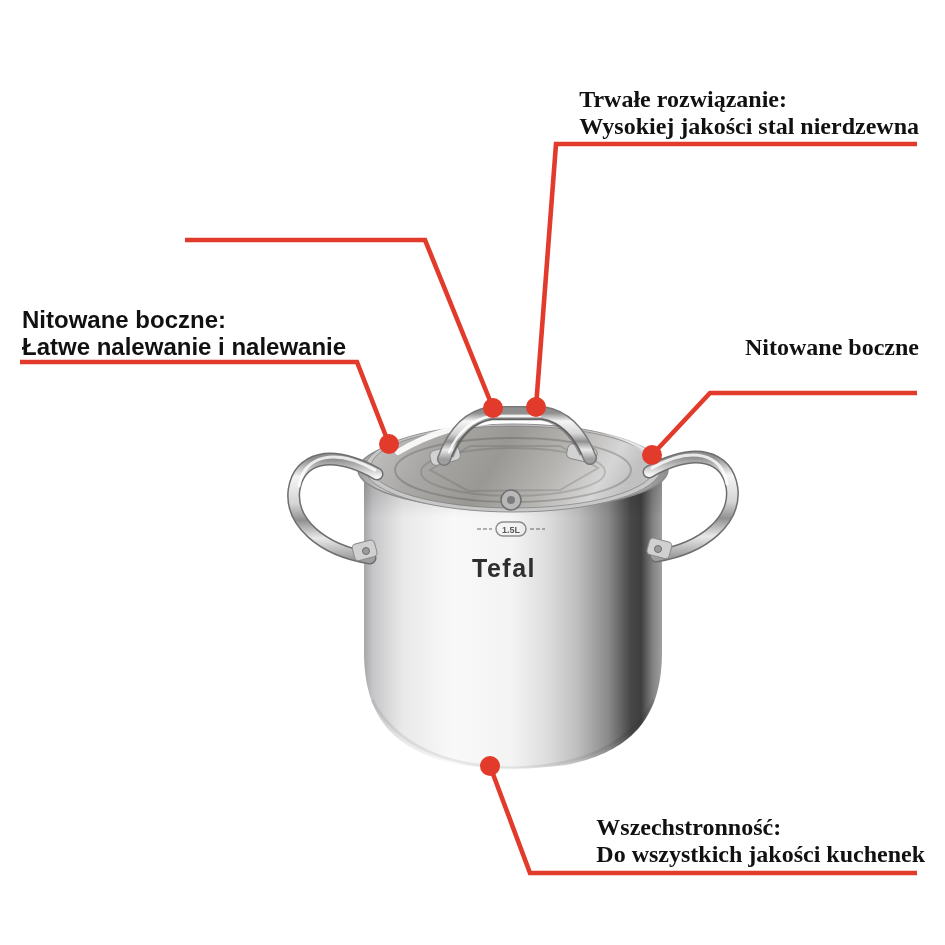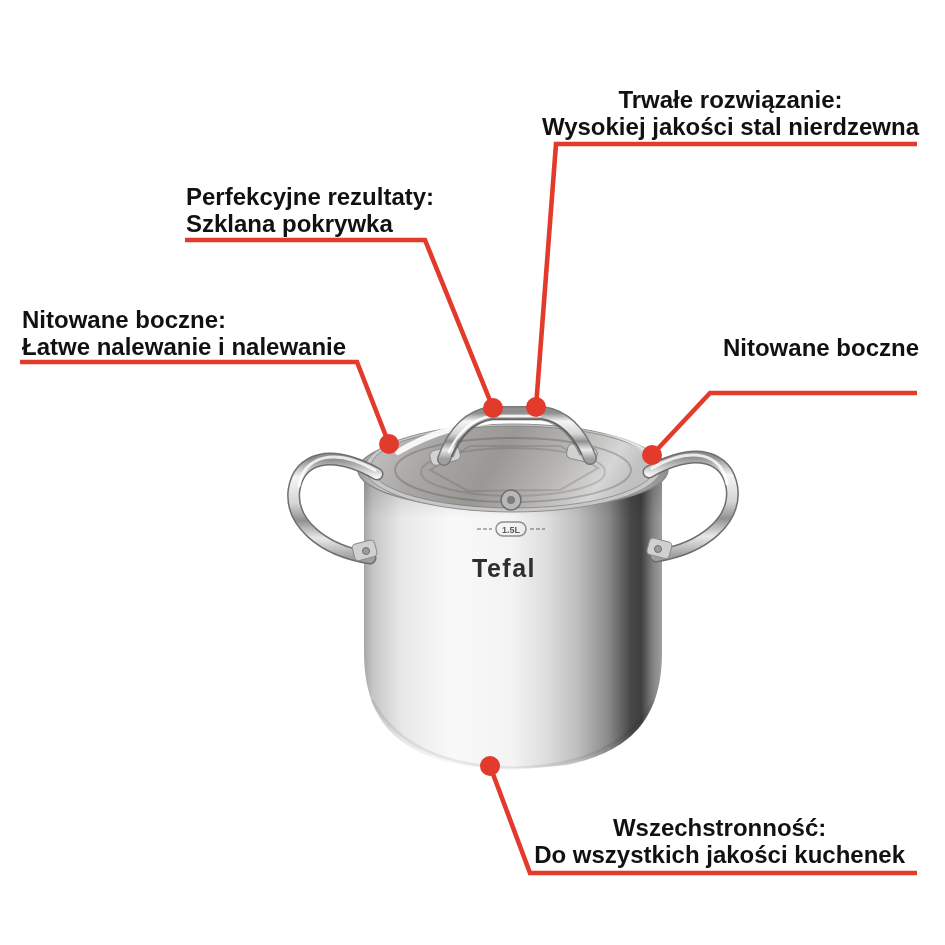--- a/index.html
+++ b/index.html
@@ -22,21 +22,21 @@
   }
   svg.scene { position: absolute; left: 0; top: 0; }
   .anno {
     position: absolute;
     font-weight: bold;
     font-size: 24px;
     line-height: 27px;
     color: var(--text);
     white-space: nowrap;
   }
-  .anno.right { text-align: center; }
+  .anno.right { text-align: left; font-family: Liberation Serif, serif; }
   .callout-line {
     fill: none;
     stroke: var(--callout);
     stroke-width: 4.6;
     stroke-linejoin: miter;
     stroke-linecap: butt;
   }
   .callout-dot { fill: var(--callout); }
   .brand-text {
     font-family: "Liberation Sans", "DejaVu Sans", sans-serif;
@@ -166,32 +166,28 @@
       <polyline class="callout-line" points="917,873 530,873 490,766"></polyline>
       <circle class="callout-dot" cx="490" cy="766" r="10"></circle>
     </g>
   </svg>
 
   <div class="anno right" style="top:86px; right:26px;">
     <div>Trwałe rozwiązanie:</div>
     <div>Wysokiej jakości stal nierdzewna</div>
   </div>
 
-  <div class="anno" style="top:183px; left:186px;">
-    <div>Perfekcyjne rezultaty:</div>
-    <div>Szklana pokrywka</div>
-  </div>
 
   <div class="anno" style="top:306px; left:22px;">
     <div>Nitowane boczne:</div>
     <div>Łatwe nalewanie i nalewanie</div>
   </div>
 
   <div class="anno right" style="top:334px; right:26px;">
     <div>Nitowane boczne</div>
   </div>
 
-  <div class="anno right" style="top:814px; right:40px;">
+  <div class="anno right" style="top:814px; right:20px;">
     <div>Wszechstronność:</div>
     <div>Do wszystkich jakości kuchenek</div>
   </div>
 
 </div>
 
 </body></html>

